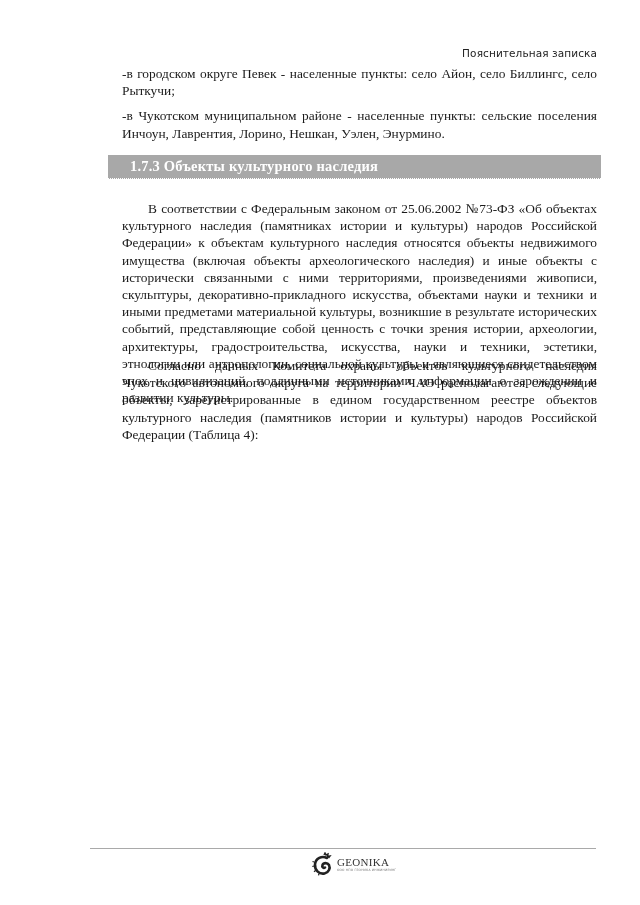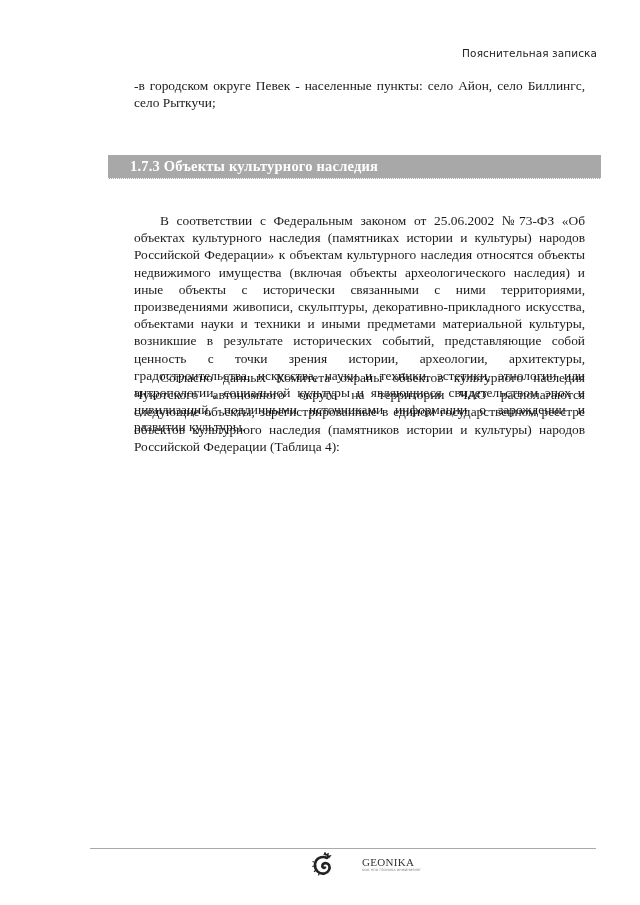--- a/index.html
+++ b/index.html
@@ -27,21 +27,21 @@
     }
     .body-text {
       position: absolute;
       left: 122px;
       width: 475px;
       font-size: 13.4px;
       line-height: 17.2px;
       text-align: justify;
     }
     .body-text p {
-      margin: 12px;
+      margin: 0;
       text-align: justify;
     }
     .bullets { top: 65px; }
     .bullets p + p { margin-top: 8px; }
     .section-bar {
       position: absolute;
       left: 100px;
       top: 155px;
       width: 493px;
       height: 23px;
@@ -71,21 +71,20 @@
       height: 1px;
       background: #a9a9a9;
     }
     .footer-logo {
       position: absolute;
       left: 312px;
       top: 851px;
       height: 26px;
       display: flex;
       align-items: center;
-      gap: 25px;
     }
     .footer-logo .logo-mark {
       width: 20px;
       height: 24px;
       display: block;
     }
     .footer-logo .logo-text {
       margin-left: 5px;
       display: flex;
       flex-direction: column;
@@ -116,20 +115,21 @@
       margin-top: 48px;
     }
   </style>
 </head>
 <body>
 
 <div class="running-header">Пояснительная записка</div>
 
 <div class="body-text bullets">
   <p>-в городском округе Певек - населенные пункты: село Айон, село Биллингс, село Рыткучи;</p>
+  <p>-в Чукотском муниципальном районе - населенные пункты: сельские поселения Инчоун, Лаврентия, Лорино, Нешкан, Уэлен, Энурмино.</p>
 </div>
 
 <div class="section-bar">
   <span class="title">1.7.3 Объекты культурного наследия</span>
 </div>
 
 <div class="body-text para1">
   <p class="indent">В соответствии с Федеральным законом от 25.06.2002 №73-ФЗ «Об объектах культурного наследия (памятниках истории и культуры) народов Российской Федерации» к объектам культурного наследия относятся объекты недвижимого имущества (включая объекты археологического наследия) и иные объекты с исторически связанными с ними территориями, произведениями живописи, скульптуры, декоративно-прикладного искусства, объектами науки и техники и иными предметами материальной культуры, возникшие в результате исторических событий, представляющие собой ценность с точки зрения истории, археологии, архитектуры, градостроительства, искусства, науки и техники, эстетики, этнологии или антропологии, социальной культуры и являющиеся свидетельством эпох и цивилизаций, подлинными источниками информации о зарождении и развитии культуры.</p>
 </div>
 

